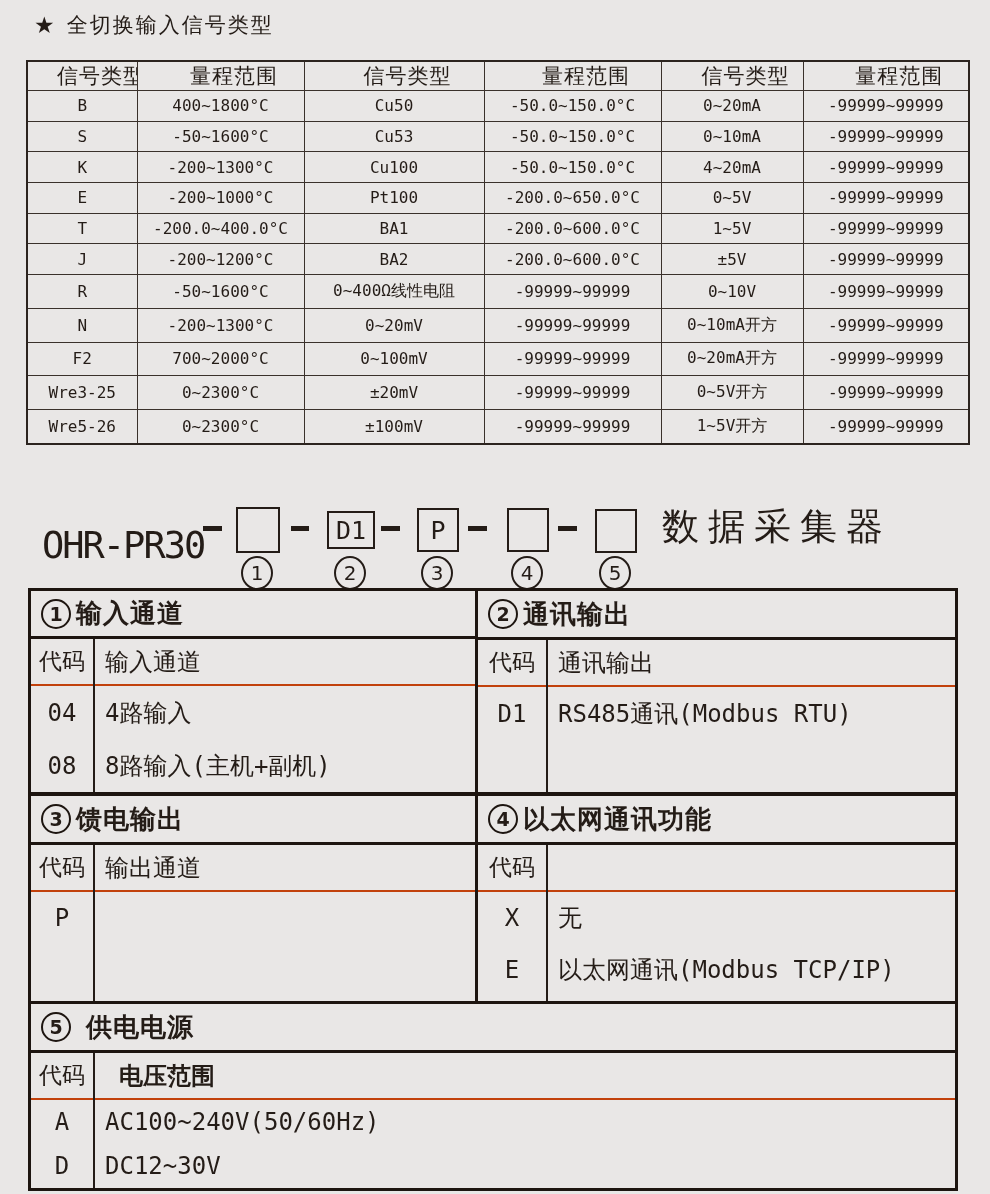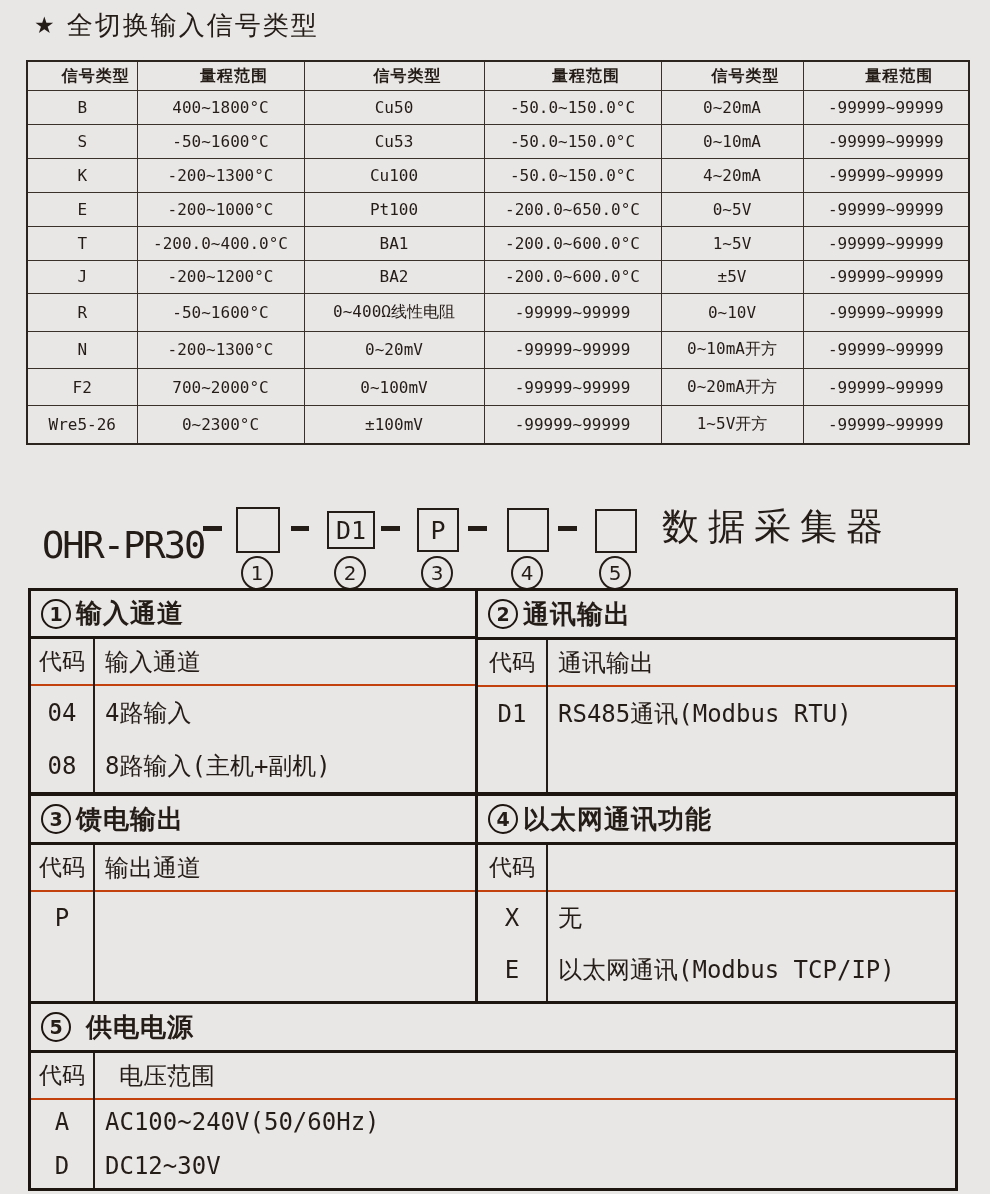--- a/index.html
+++ b/index.html
@@ -8,38 +8,38 @@
     background:#e9e7e6;
     color:#241c17;
     font-family:"DejaVu Sans","Liberation Sans",sans-serif;
   }
   
   .doc-title{
     position:absolute;left:34px;top:8px;height:34px;
     display:flex;align-items:center;letter-spacing:2px;
   }
   .doc-title .star{font-size:23px;margin-right:10px;}
-  .doc-title .ttl{font-size:26px;}
+  .doc-title .ttl{font-size:21px;}
 
   
   #signal-table{
     position:absolute;left:26px;top:60px;width:942px;height:385px;
     border-collapse:collapse;table-layout:fixed;
     font-family:"DejaVu Sans Mono","Liberation Mono",monospace;
     font-size:16px;color:#241c17;
   }
   #signal-table th,#signal-table td{
     border:1.5px solid #3a312b;
     text-align:center;vertical-align:middle;
     padding:0 2px;overflow:hidden;white-space:nowrap;
   }
   #signal-table{border:2.5px solid #2c241f;}
   #signal-table th{
     font-family:"DejaVu Sans","Liberation Sans",sans-serif;
-    font-weight:bold;font-size:16px;height:28px;letter-spacing:1px;padding-left:29px;
+    font-weight:normal;font-size:21px;height:28px;letter-spacing:1px;padding-left:29px;
   }
 
   
   #model-line{position:absolute;left:0;top:0;width:990px;height:0;}
   .mc-prefix{
     position:absolute;left:42px;top:524px;
     font-family:"DejaVu Sans Mono","Liberation Mono",monospace;
     font-size:37px;letter-spacing:-2px;
   }
   .mc-dash{position:absolute;top:526px;height:4.5px;background:#241c17;}
@@ -93,21 +93,21 @@
   }
   .sec-subheader{
     height:45px;border-bottom:2px solid #c2410c;
     display:flex;align-items:center;
   }
   .code-col{
     width:var(--codew);flex:0 0 auto;text-align:center;
     font-size:23px;overflow:hidden;white-space:nowrap;
   }
   .desc-col{flex:1;font-size:24px;padding-left:12px;white-space:nowrap;overflow:hidden;}
-  #block-c .sec-subheader .desc-col{padding-left:26px;}
+  #block-c .sec-subheader .desc-col{padding-left:26px;font-weight:bold;}
   .sec-rows{display:flex;flex-direction:column;}
   .spec-row{height:var(--rowh);display:flex;align-items:center;}
   .spec-row .code-col{font-size:24px;}
   #block-a .sec-body{--rowh:53px;}
   #block-b .sec-body{--rowh:52px;}
   #block-c .sec-body{--rowh:44px;}
   .half-l .sec-body,.full .sec-body{--codew:62px;}
   .half-r .sec-body{--codew:68px;}
 </style>
 </head>
@@ -204,20 +204,28 @@
       </tr>
       <tr>
         <td>F2</td>
         <td>700~2000°C</td>
         <td>0~100mV</td>
         <td>-99999~99999</td>
         <td>0~20mA开方</td>
         <td>-99999~99999</td>
       </tr>
       <tr>
+        <td>Wre3-25</td>
+        <td>0~2300°C</td>
+        <td>±20mV</td>
+        <td>-99999~99999</td>
+        <td>0~5V开方</td>
+        <td>-99999~99999</td>
+      </tr>
+      <tr>
         <td>Wre5-26</td>
         <td>0~2300°C</td>
         <td>±100mV</td>
         <td>-99999~99999</td>
         <td>1~5V开方</td>
         <td>-99999~99999</td>
       </tr>
     </tbody>
 </table>
 

